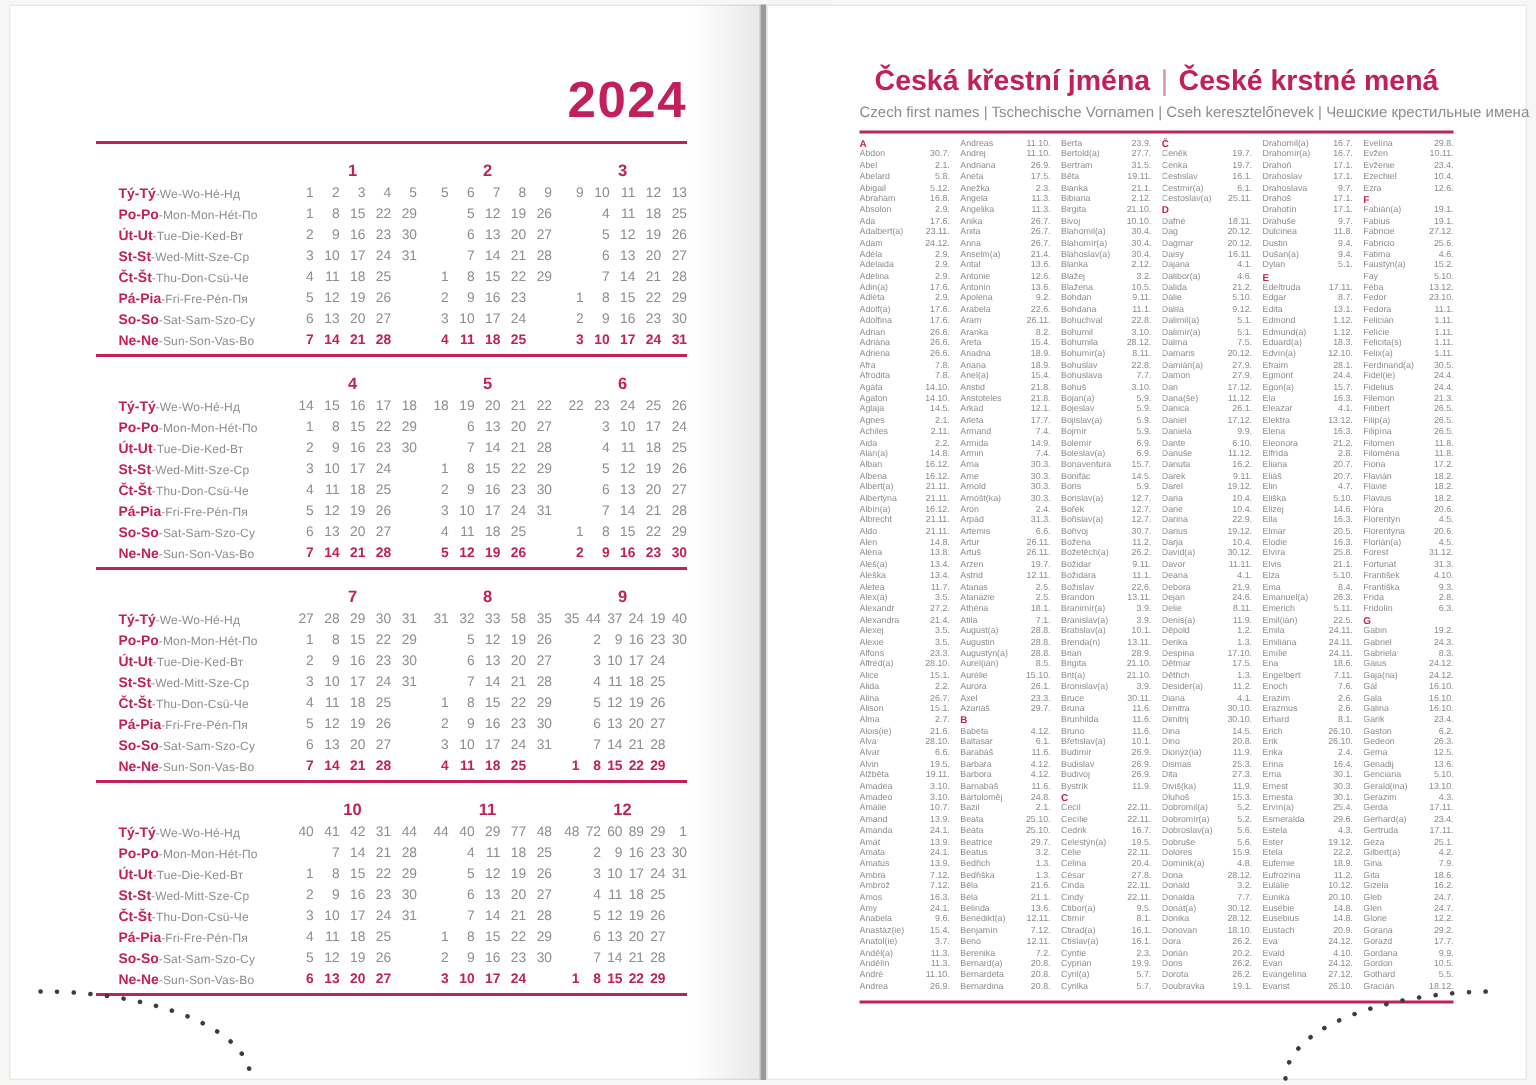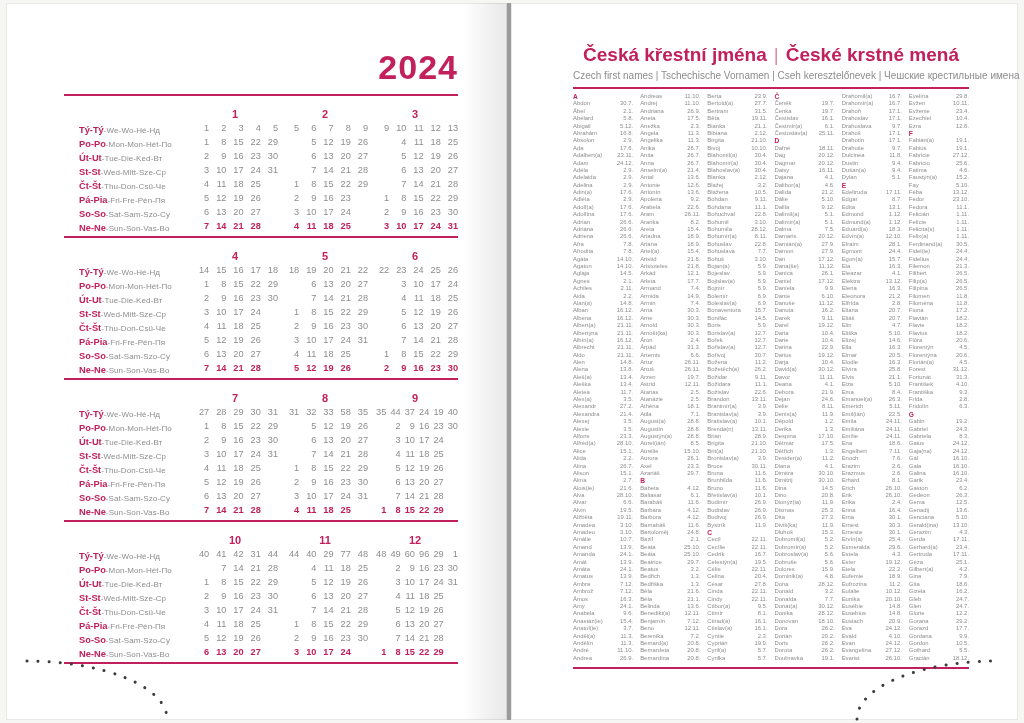--- a/index.html
+++ b/index.html
@@ -610,23 +610,23 @@
               <div class="cell sun">10</div>
               <div class="cell sun">17</div>
               <div class="cell sun">24</div>
               <div class="cell sun"></div>
             </div>
           </div>
           <div class="month">
             <div class="mnum">12</div>
             <div class="mgrid" style="grid-template-columns: repeat(6, 1fr);">
               <div class="cell wk">48</div>
-              <div class="cell wk">49</div>
+              <div class="cell wk">72</div>
               <div class="cell wk">60</div>
-              <div class="cell wk">96</div>
+              <div class="cell wk">89</div>
               <div class="cell wk">29</div>
               <div class="cell wk">1</div>
               <div class="cell"></div>
               <div class="cell">2</div>
               <div class="cell">9</div>
               <div class="cell">16</div>
               <div class="cell">23</div>
               <div class="cell">30</div>
               <div class="cell"></div>
               <div class="cell">3</div>

